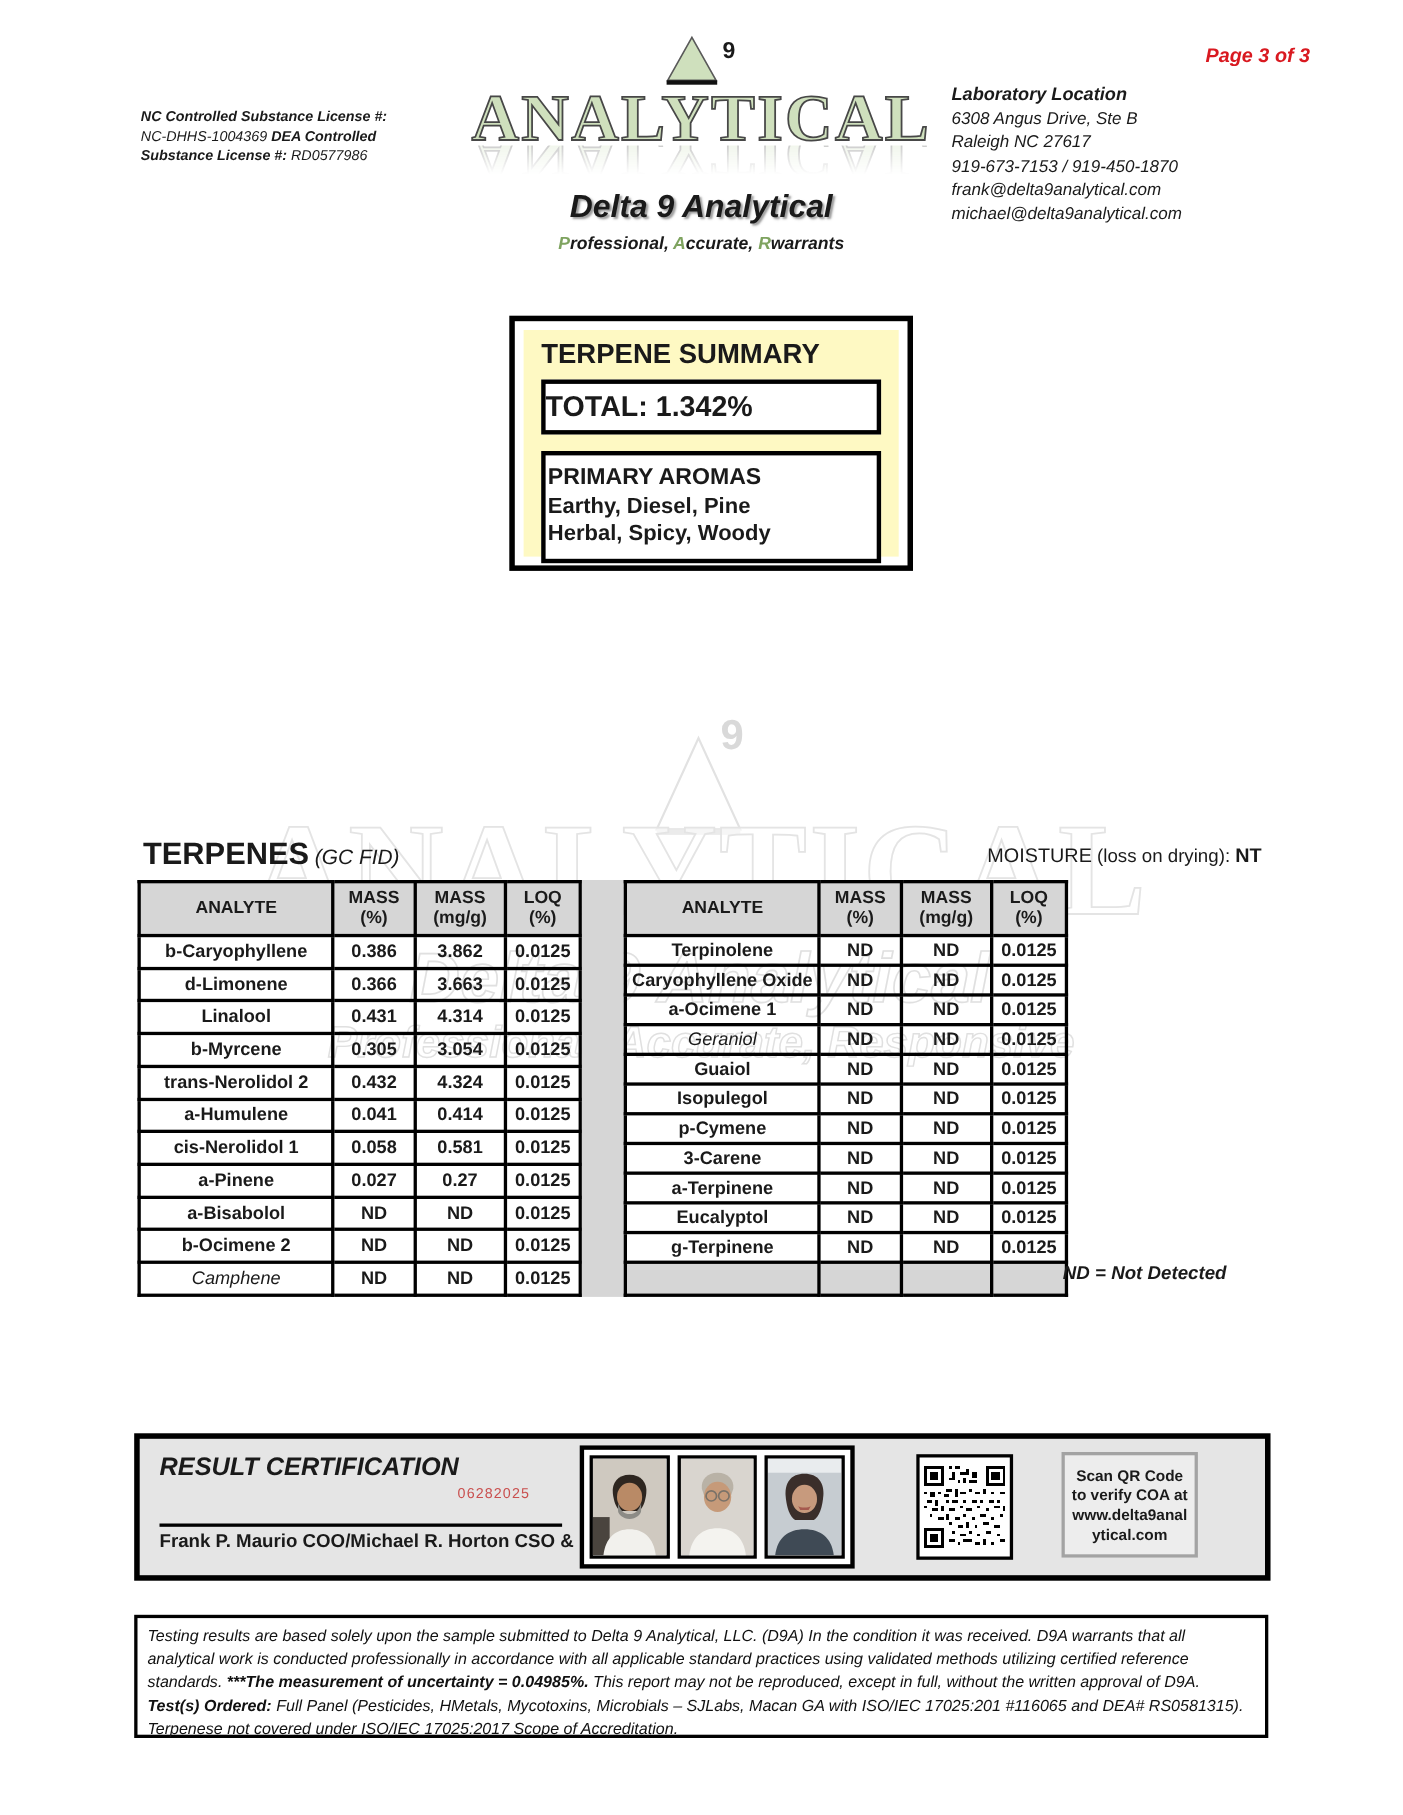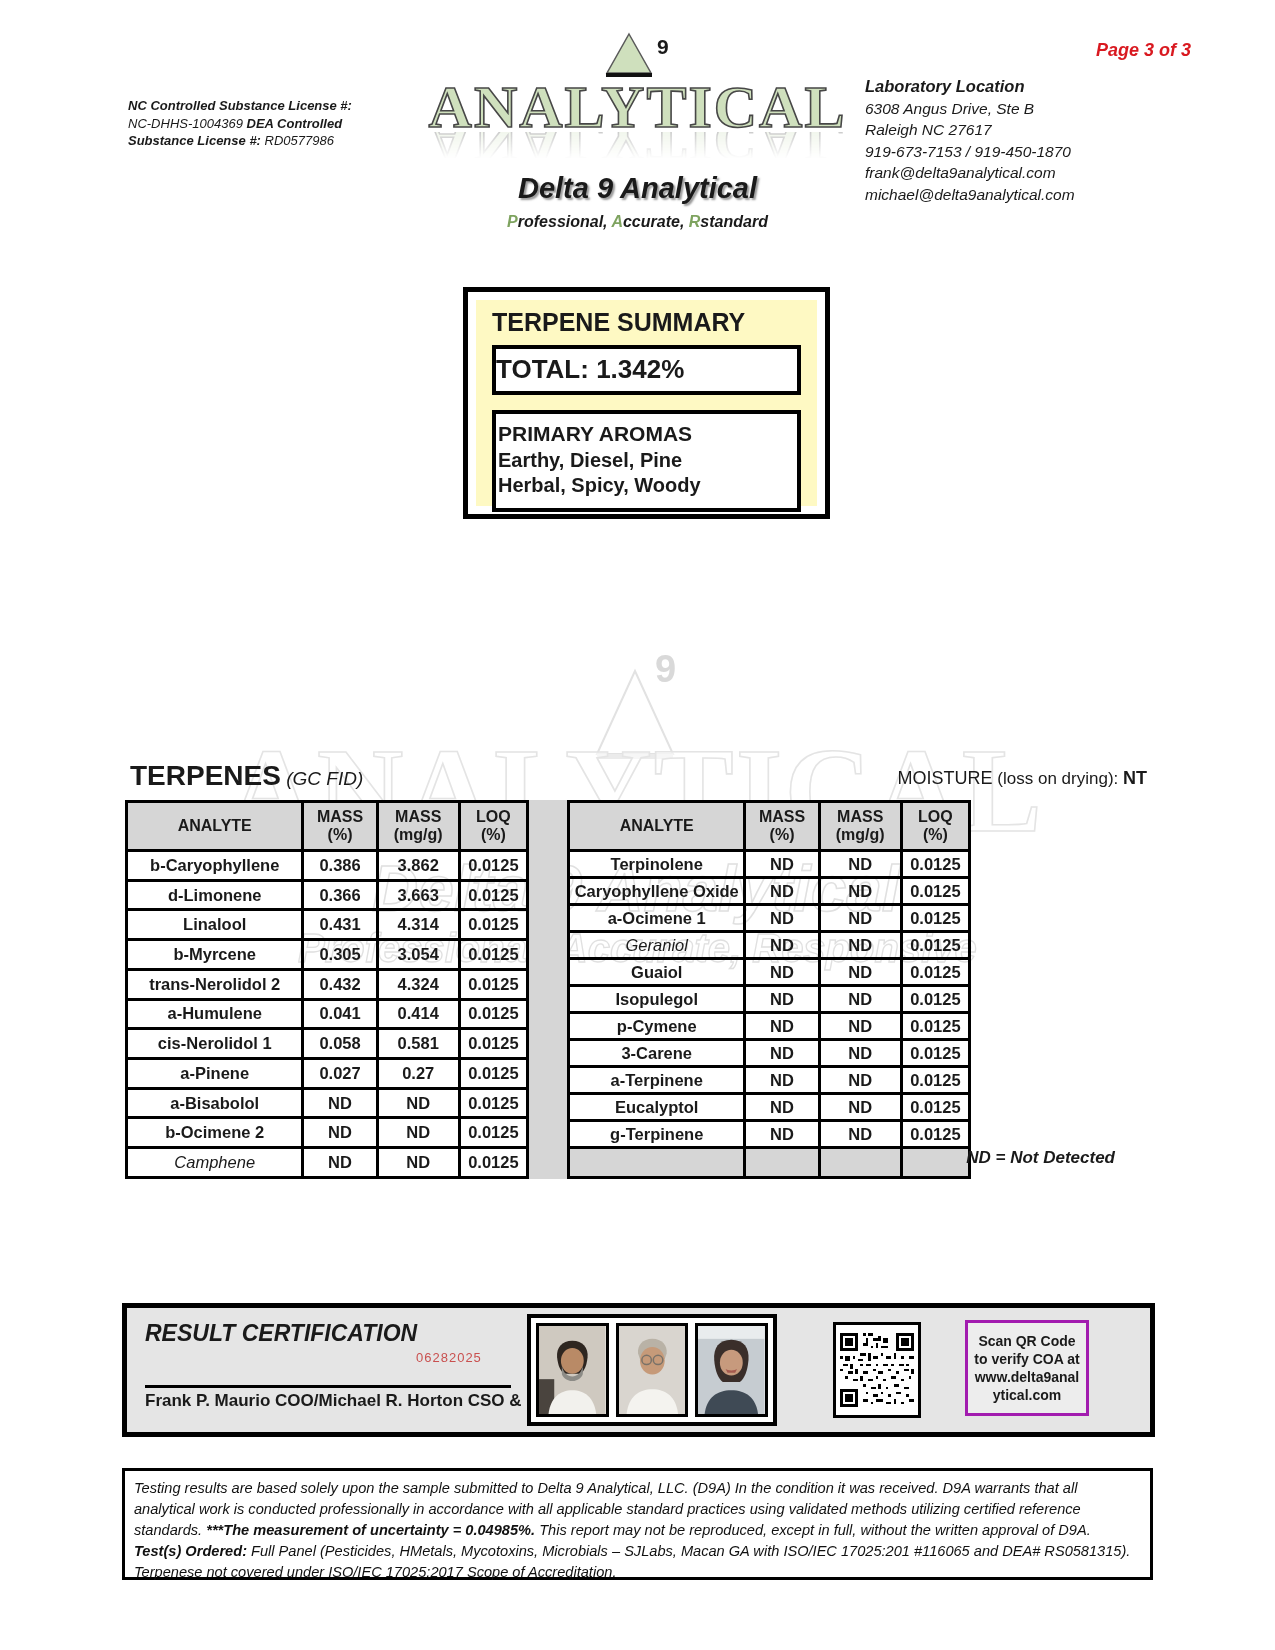--- a/index.html
+++ b/index.html
@@ -79,21 +79,21 @@
   .cert-date{position:absolute;left:253px;top:42px;font-size:13px;color:#c9504f;letter-spacing:1px;margin-left:36px;}
   .sig-line{position:absolute;left:18px;top:77px;width:366px;border-top:3px solid #000;}
   .sig-names{position:absolute;left:18px;top:83px;font-size:17px;font-weight:bold;}
   .photos-box{position:absolute;left:400px;top:6px;width:250px;height:112px;border:4px solid #000;
               box-sizing:border-box;display:flex;gap:7px;padding:5px;background:#fff;}
   .photo{flex:1;border:3px solid #000;box-sizing:border-box;overflow:hidden;}
   .photo svg{display:block;width:100%;height:100%;}
   .qr-box{position:absolute;left:706px;top:14px;width:88px;height:96px;border:3px solid #000;
           box-sizing:border-box;padding:4px;background:#fff;}
   .qr-box svg{display:block;width:100%;height:100%;}
-  .scan-box{position:absolute;left:838px;top:12px;width:124px;height:96px;border:3px solid #a21caf;
+  .scan-box{position:absolute;left:838px;top:12px;width:124px;height:96px;border:3px solid #a3a3a3;
             box-sizing:border-box;background:#ededed;display:flex;align-items:center;justify-content:center;
             text-align:center;font-size:14px;font-weight:bold;line-height:18px;padding:4px;word-break:break-word;}
 
   
   .disclaimer-box{position:absolute;left:122px;top:1468px;width:1031px;height:112px;z-index:2;}
   .disclaimer-border{position:absolute;inset:0;border:3px solid #000;}
   .disclaimer-text{position:relative;padding:10px 12px;font-size:14.6px;font-style:italic;
                    line-height:21px;color:#111;}
   .disclaimer-text .b{font-weight:bold;}
 </style>
@@ -126,21 +126,21 @@
       <span>
         <svg width="50" height="46" viewBox="0 0 50 46">
           <polygon points="25,2 47,41 3,41" fill="#cfe0bd" stroke="#5a5a5a" stroke-width="1.5"></polygon>
           <rect x="2" y="41" width="46" height="4" fill="#111"></rect>
         </svg>
       </span><span class="logo-sup">9</span>
     </div>
     <div class="wordmark">ANALYTICAL</div>
     <div class="wordmark reflection">ANALYTICAL</div>
     <div class="logo-company">Delta 9 Analytical</div>
-    <div class="logo-tagline"><span class="g">P</span><span>rofessional, </span><span class="g">A</span><span>ccurate, </span><span class="g">R</span><span>standard</span></div>
+    <div class="logo-tagline"><span class="g">P</span><span>rofessional, </span><span class="g">A</span><span>ccurate, </span><span class="g">R</span><span>warrants</span></div>
   </div>
 
   <div class="lab-location">
     <div class="ll-title">Laboratory Location</div>
     <div>6308 Angus Drive, Ste B</div>
     <div>Raleigh NC 27617</div>
     <div>919-673-7153 / 919-450-1870</div>
     <div>frank@delta9analytical.com</div>
     <div>michael@delta9analytical.com</div>
   </div>

